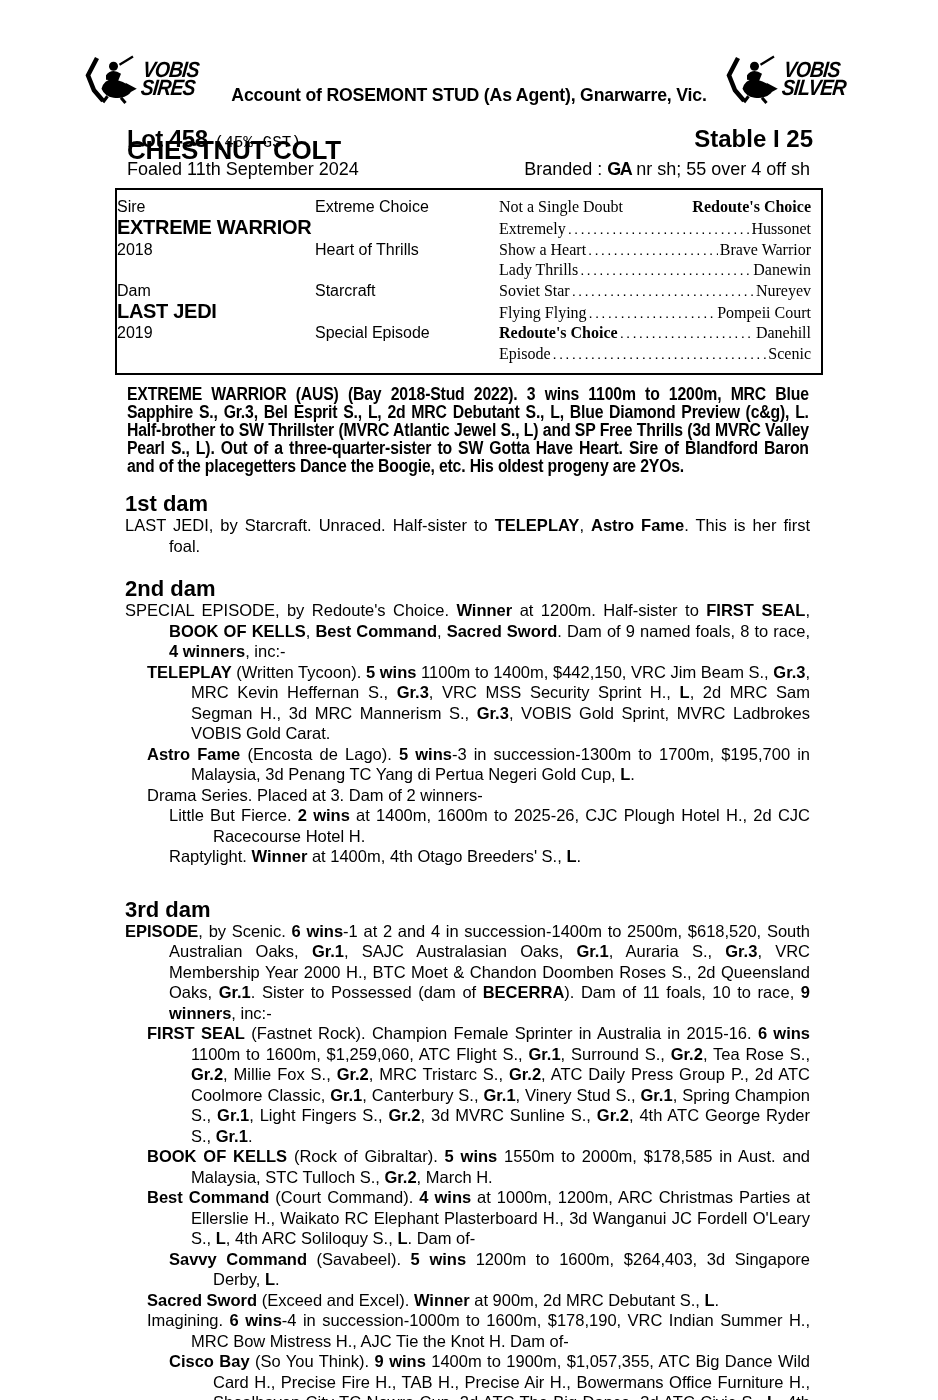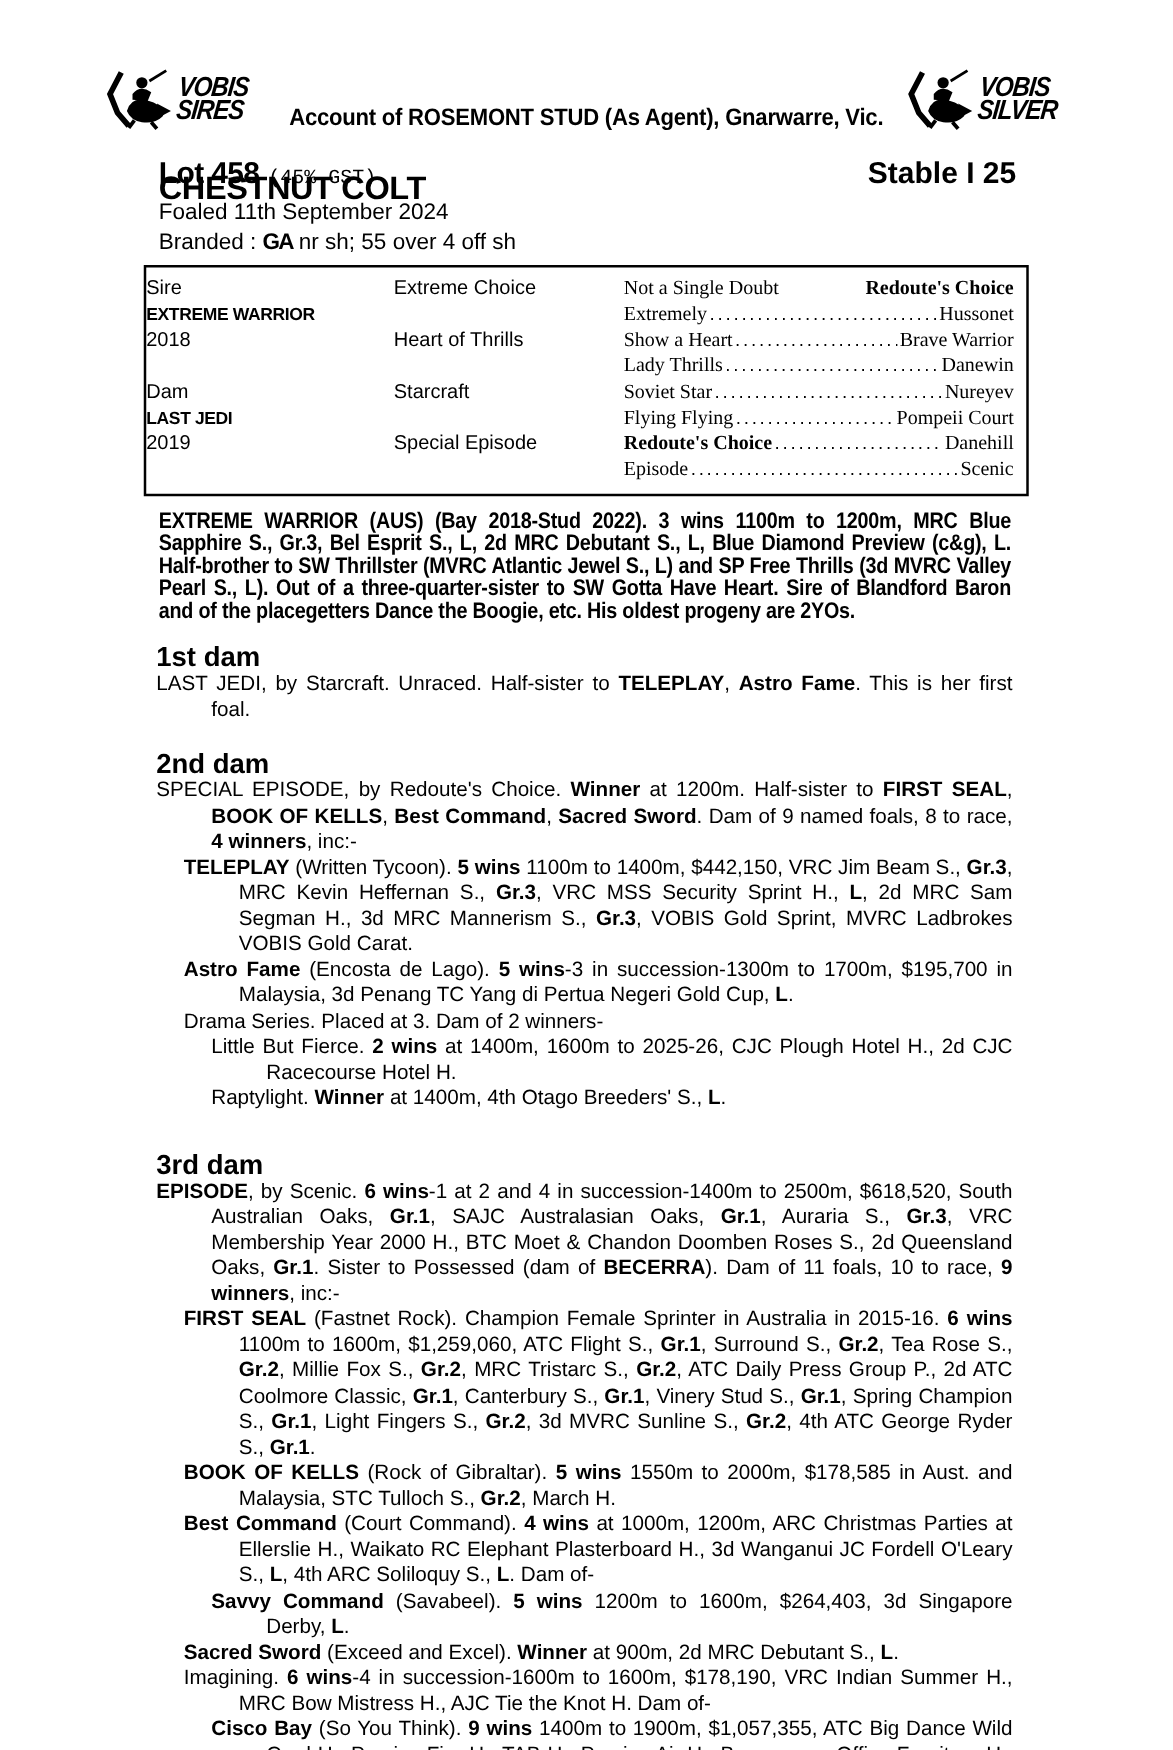--- a/index.html
+++ b/index.html
@@ -18,28 +18,28 @@
   .account{position:absolute;left:0;right:0;bottom:14px;text-align:center;font-weight:700;font-size:19px;letter-spacing:-.2px;transform:scaleX(.93);transform-origin:50% 50%;}
 
   
   .lot-line{position:relative;height:33px;margin:2px 10px 0 12px;display:flex;align-items:baseline;}
   .lot-num{font-weight:700;font-size:24px;line-height:33px;letter-spacing:-.5px;}
   .gst{font-size:16px;margin-left:7px;font-family:Liberation Mono, monospace;}
   .horse-title{position:absolute;left:0;right:0;top:12px;text-align:left;font-weight:700;font-size:26px;line-height:33px;letter-spacing:-.3px;}
   .stable{margin-left:auto;font-weight:700;font-size:24px;line-height:33px;}
 
   
-  .foal-line{display:flex;justify-content:space-between;align-items:baseline;margin:2px 13px 0 12px;font-size:18px;line-height:24px;flex-direction:column;}
+  .foal-line{display:flex;justify-content:space-between;align-items:baseline;margin:2px 13px 0 12px;font-size:18px;line-height:24px;}
   .brand-mark{font-weight:700;letter-spacing:-1.5px;}
 
   
   .ped-table{border:2.5px solid #000;margin-top:7px;padding:7px 10px 9px 0;}
   .ped-row{display:flex;align-items:baseline;font-size:16px;line-height:20.4px;}
   .ped-c1{width:198px;flex:none;}
-  .ped-c1.b{font-size:14px;letter-spacing:-.3px;}
+  .ped-c1.b{font-size:20px;letter-spacing:-.3px;}
   .ped-c2{width:184px;flex:none;}
   .ped-c3{flex:1;display:flex;align-items:baseline;min-width:0;}
   .gp-left,.gp-right{flex:none;white-space:nowrap;font-family:Liberation Serif, serif;}
   .leader{flex:1;overflow:hidden;white-space:nowrap;letter-spacing:2.2px;font-size:15px;margin:0 2px;min-width:0;}
 
   
   .sire-summary-outer{margin:10px 14px 0 12px;overflow:visible;}
   .sire-summary{display:block;width:114%;transform:scaleX(.877);transform-origin:0 0;font-weight:700;font-size:18px;line-height:18px;text-align:justify;letter-spacing:-.2px;}
 
   
@@ -200,18 +200,18 @@
         <p class="ped-p p-l2"><span>Raptylight. </span><span class="b">Winner</span><span> at 1400m, 4th Otago Breeders' S., </span><span class="b">L</span><span>.</span></p>
       </section>
       <section class="dam-section sec2">
         <div class="dam-heading">3rd dam</div>
         <p class="ped-p p-dam"><span class="b">EPISODE</span><span>, by Scenic. </span><span class="b">6 wins</span><span>-1 at 2 and 4 in succession-1400m to 2500m, $618,520, South Australian Oaks, </span><span class="b">Gr.1</span><span>, SAJC Australasian Oaks, </span><span class="b">Gr.1</span><span>, Auraria S., </span><span class="b">Gr.3</span><span>, VRC Membership Year 2000 H., BTC Moet &amp; Chandon Doomben Roses S., 2d Queensland Oaks, </span><span class="b">Gr.1</span><span>. Sister to Possessed (dam of </span><span class="b">BECERRA</span><span>). Dam of 11 foals, 10 to race, </span><span class="b">9 winners</span><span>, inc:-</span></p>
         <p class="ped-p p-l1"><span class="b">FIRST SEAL</span><span> (Fastnet Rock). Champion Female Sprinter in Australia in 2015-16. </span><span class="b">6 wins</span><span> 1100m to 1600m, $1,259,060, ATC Flight S., </span><span class="b">Gr.1</span><span>, Surround S., </span><span class="b">Gr.2</span><span>, Tea Rose S., </span><span class="b">Gr.2</span><span>, Millie Fox S., </span><span class="b">Gr.2</span><span>, MRC Tristarc S., </span><span class="b">Gr.2</span><span>, ATC Daily Press Group P., 2d ATC Coolmore Classic, </span><span class="b">Gr.1</span><span>, Canterbury S., </span><span class="b">Gr.1</span><span>, Vinery Stud S., </span><span class="b">Gr.1</span><span>, Spring Champion S., </span><span class="b">Gr.1</span><span>, Light Fingers S., </span><span class="b">Gr.2</span><span>, 3d MVRC Sunline S., </span><span class="b">Gr.2</span><span>, 4th ATC George Ryder S., </span><span class="b">Gr.1</span><span>.</span></p>
         <p class="ped-p p-l1"><span class="b">BOOK OF KELLS</span><span> (Rock of Gibraltar). </span><span class="b">5 wins</span><span> 1550m to 2000m, $178,585 in Aust. and Malaysia, STC Tulloch S., </span><span class="b">Gr.2</span><span>, March H.</span></p>
         <p class="ped-p p-l1"><span class="b">Best Command</span><span> (Court Command). </span><span class="b">4 wins</span><span> at 1000m, 1200m, ARC Christmas Parties at Ellerslie H., Waikato RC Elephant Plasterboard H., 3d Wanganui JC Fordell O'Leary S., </span><span class="b">L</span><span>, 4th ARC Soliloquy S., </span><span class="b">L</span><span>. Dam of-</span></p>
         <p class="ped-p p-l2"><span class="b">Savvy Command</span><span> (Savabeel). </span><span class="b">5 wins</span><span> 1200m to 1600m, $264,403, 3d Singapore Derby, </span><span class="b">L</span><span>.</span></p>
         <p class="ped-p p-l1"><span class="b">Sacred Sword</span><span> (Exceed and Excel). </span><span class="b">Winner</span><span> at 900m, 2d MRC Debutant S., </span><span class="b">L</span><span>.</span></p>
-        <p class="ped-p p-l1"><span>Imagining. </span><span class="b">6 wins</span><span>-4 in succession-1600m to 1600m, $178,190, VRC Indian Summer H., MRC Bow Mistress H., AJC Tie the Knot H. Dam of-</span></p>
+        <p class="ped-p p-l1"><span>Imagining. </span><span class="b">6 wins</span><span>-4 in succession-1000m to 1600m, $178,190, VRC Indian Summer H., MRC Bow Mistress H., AJC Tie the Knot H. Dam of-</span></p>
         <p class="ped-p p-l2"><span class="b">Cisco Bay</span><span> (So You Think). </span><span class="b">9 wins</span><span> 1400m to 1900m, $1,057,355, ATC Big Dance Wild Card H., Precise Fire H., TAB H., Precise Air H., Bowermans Office Furniture H., Shoalhaven City TC Nowra Cup, 2d ATC The Big Dance, 3d ATC Civic S., </span><span class="b">L</span><span>, 4th Scone Cup, </span></p>
       </section>
     </div>
 
 </div>
 
 </body></html>

